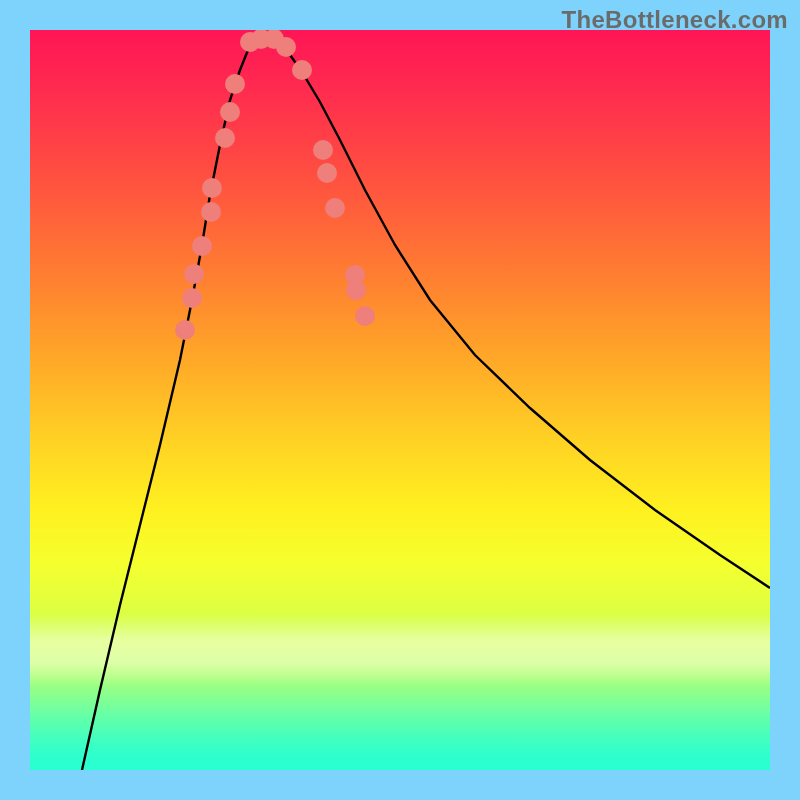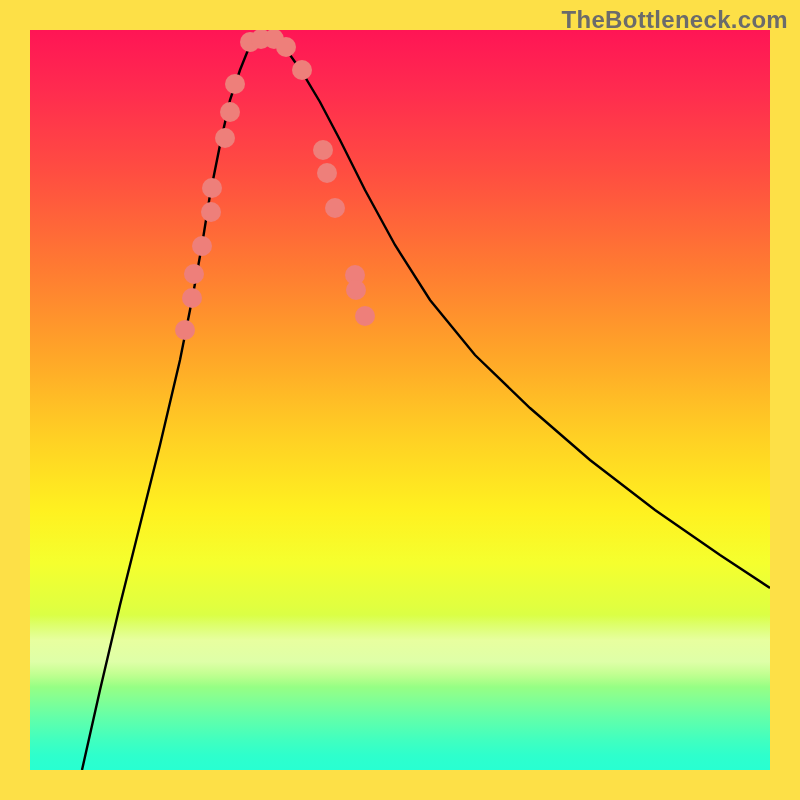--- a/index.html
+++ b/index.html
@@ -9,21 +9,21 @@
     height: 800px;
     background: #000;
     overflow: hidden;
   }
   .frame {
     position: absolute;
     left: 0;
     top: 0;
     width: 800px;
     height: 800px;
-    background: #fde047;
+    background: #7dd3fc;
   }
   .plot {
     position: absolute;
     left: 30px;
     top: 30px;
     width: 740px;
     height: 740px;
     overflow: hidden;
   }
   .gradient {

